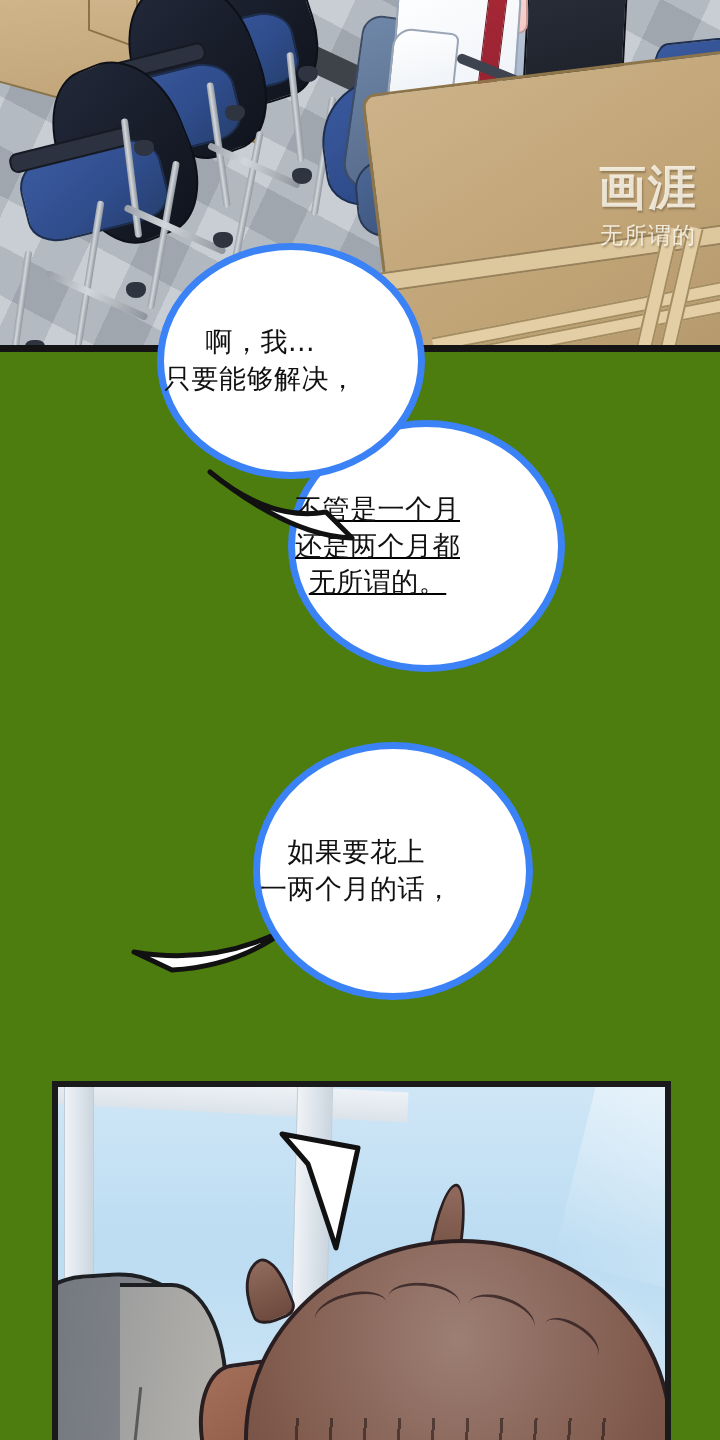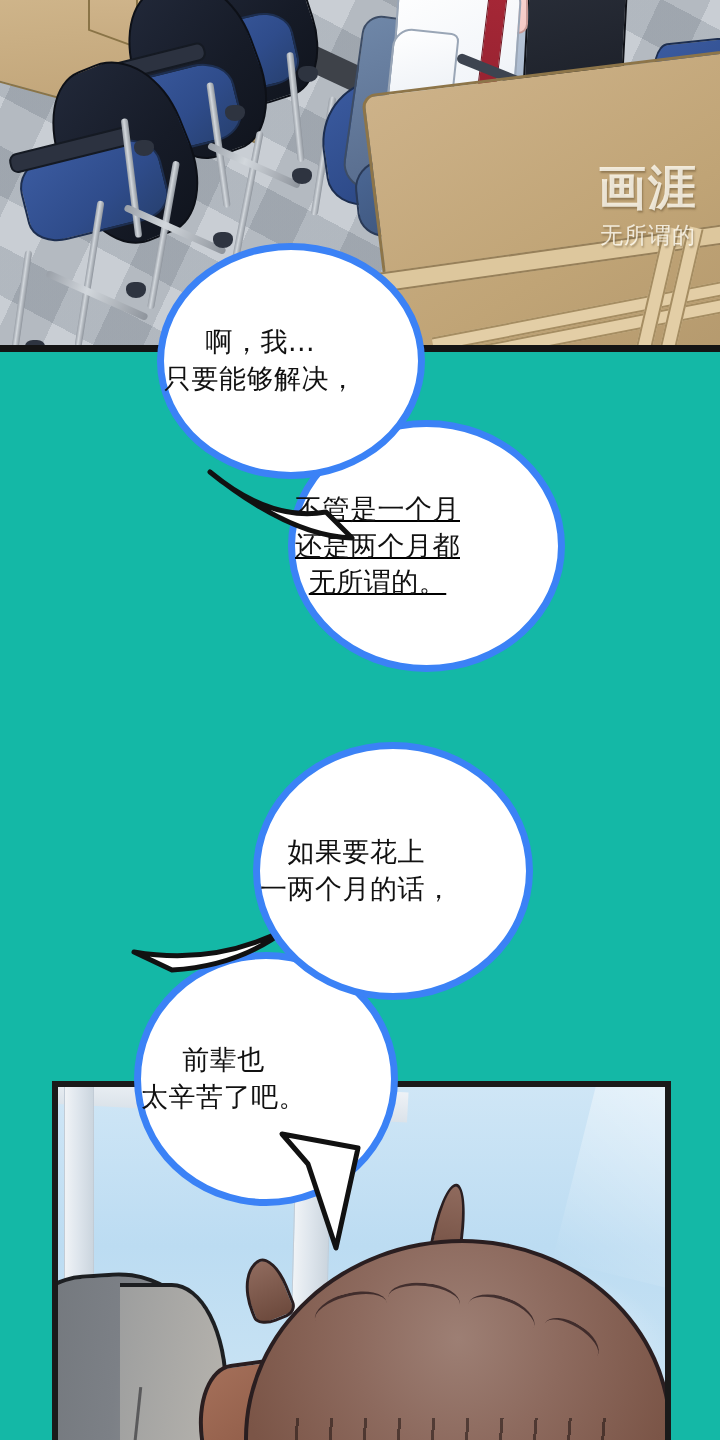--- a/index.html
+++ b/index.html
@@ -7,21 +7,21 @@
     padding: 0;
     background: #ffffff;
   }
   body {
     font-family: "Liberation Sans", "DejaVu Sans", sans-serif;
   }
   #page {
     position: relative;
     width: 720px;
     height: 1440px;
-    background: #14b8a6;
+    background: #4d7c0f;
     overflow: hidden;
   }
 
   
   #panel-top {
     position: absolute;
     left: 0; top: 0;
     width: 720px; height: 352px;
     overflow: hidden;
     background: #b9bec4;
@@ -576,18 +576,14 @@
     <div class="lines">不管是一个月
 还是两个月都
 无所谓的。</div>
   </div>
 
   <div class="bubble" id="bubble-3">
     <div class="lines">如果要花上
 一两个月的话，</div>
   </div>
 
-  <div class="bubble" id="bubble-4">
-    <div class="lines">前辈也
-太辛苦了吧。</div>
-  </div>
 
 </div>
 
 </body></html>

